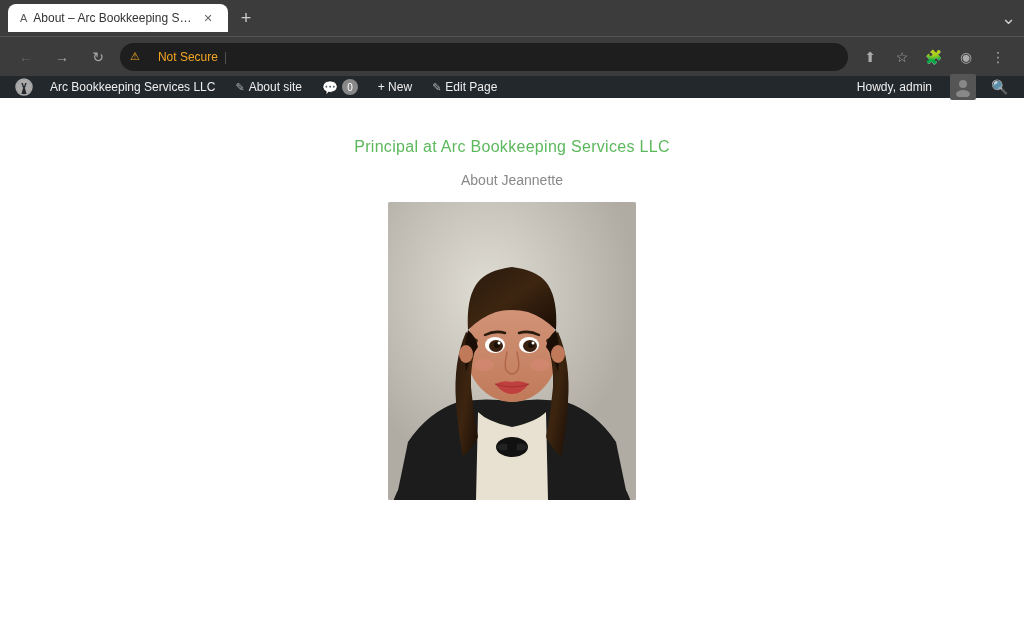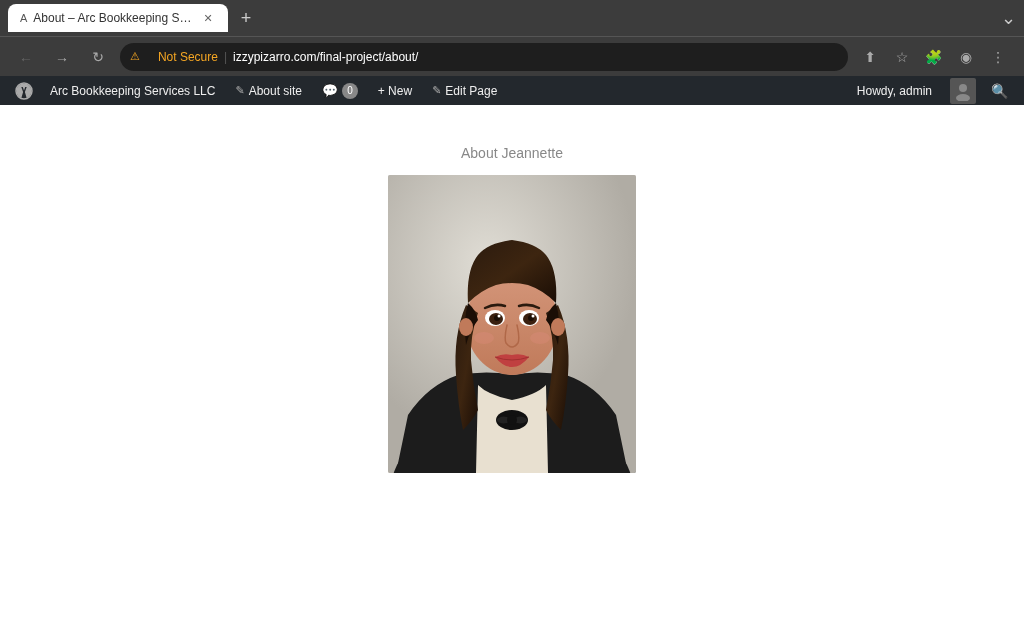--- a/index.html
+++ b/index.html
@@ -18,21 +18,21 @@
     .nav-btn { background: none; border: none; color: #aaa; cursor: pointer; width: 28px; height: 28px; display: flex; align-items: center; justify-content: center; border-radius: 50%; font-size: 14px; }
     .nav-btn.disabled { color: #666; cursor: default; }
     .address-bar { flex: 1; display: flex; align-items: center; background: #1e1e1e; border-radius: 20px; height: 28px; padding: 0 10px; gap: 6px; }
     .security-icon { font-size: 11px; color: #f5a623; }
     .security-text { font-size: 12px; color: #f5a623; margin-left: 12px; }
     .url-text { font-size: 12px; color: #fff; flex: 1; }
     .nav-actions { display: flex; gap: 4px; }
     .nav-action-btn { background: none; border: none; color: #aaa; cursor: pointer; width: 28px; height: 28px; display: flex; align-items: center; justify-content: center; border-radius: 50%; font-size: 14px; }
 
     
-    .wp-admin-bar { display: flex; align-items: center; background: #23282d; height: 29px; padding: 4px 8px; gap: 0; }
+    .wp-admin-bar { display: flex; align-items: center; background: #23282d; height: 22px; padding: 4px 8px; gap: 0; }
     .wp-logo { width: 32px; height: 32px; display: flex; align-items: center; justify-content: center; color: #aaa; font-size: 16px; }
     .wp-admin-item { display: flex; align-items: center; gap: 4px; padding: 0 10px; height: 32px; color: #eee; font-size: 12px; cursor: pointer; white-space: nowrap; }
     .comment-badge { background: #888; color: #fff; font-size: 10px; border-radius: 8px; padding: 0 5px; height: 16px; display: flex; align-items: center; }
     .wp-admin-right { margin-left: auto; display: flex; align-items: center; gap: 8px; }
     .howdy-text { color: #eee; font-size: 12px; padding: 0 10px; }
     .admin-avatar { width: 26px; height: 26px; background: #555; border-radius: 2px; display: flex; align-items: center; justify-content: center; color: #aaa; font-size: 10px; }
     .search-btn { width: 32px; height: 32px; display: flex; align-items: center; justify-content: center; color: #aaa; cursor: pointer; font-size: 14px; }
 
     
     .page-content { background: #fff; flex: 1; display: flex; flex-direction: column; align-items: center; padding: 40px 20px 20px; overflow-y: auto; height: calc(640px - 36px - 40px - 32px); }
@@ -59,21 +59,20 @@
   </div>
 
   <div class="nav-bar">
     <button class="nav-btn disabled">←</button>
     <button class="nav-btn">→</button>
     <button class="nav-btn">↻</button>
     <div class="address-bar">
       <span class="security-icon">⚠</span>
       <span class="security-text">Not Secure</span>
       <span style="color:#555;font-size:12px;">|</span>
-      <span class="url-text">izzypizarro.com/final-project/about/</span>
     </div>
     <div class="nav-actions">
       <button class="nav-action-btn">⬆</button>
       <button class="nav-action-btn">☆</button>
       <button class="nav-action-btn">🧩</button>
       <button class="nav-action-btn">◉</button>
       <button class="nav-action-btn">⋮</button>
     </div>
   </div>
 </div>
@@ -109,20 +108,21 @@
       <svg width="20" height="20" viewBox="0 0 20 20" fill="#888">
         <circle cx="10" cy="7" r="4"></circle>
         <ellipse cx="10" cy="17" rx="7" ry="4"></ellipse>
       </svg>
     </div>
     <div class="search-btn">🔍</div>
   </div>
 </div>
 
 <div class="page-content">
+  <p class="principal-title">Principal at Arc Bookkeeping Services LLC</p>
   <p class="about-subtitle">About Jeannette</p>
 
   <div class="profile-photo">
     <svg class="person-svg" viewBox="0 0 248 298" xmlns="http://www.w3.org/2000/svg">
 
       <defs>
         <linearGradient id="bgGrad" x1="0%" y1="0%" x2="100%" y2="100%">
           <stop offset="0%" style="stop-color:#c8c5be;stop-opacity:1"></stop>
           <stop offset="50%" style="stop-color:#d4d0c8;stop-opacity:1"></stop>
           <stop offset="100%" style="stop-color:#b8b0a8;stop-opacity:1"></stop>

